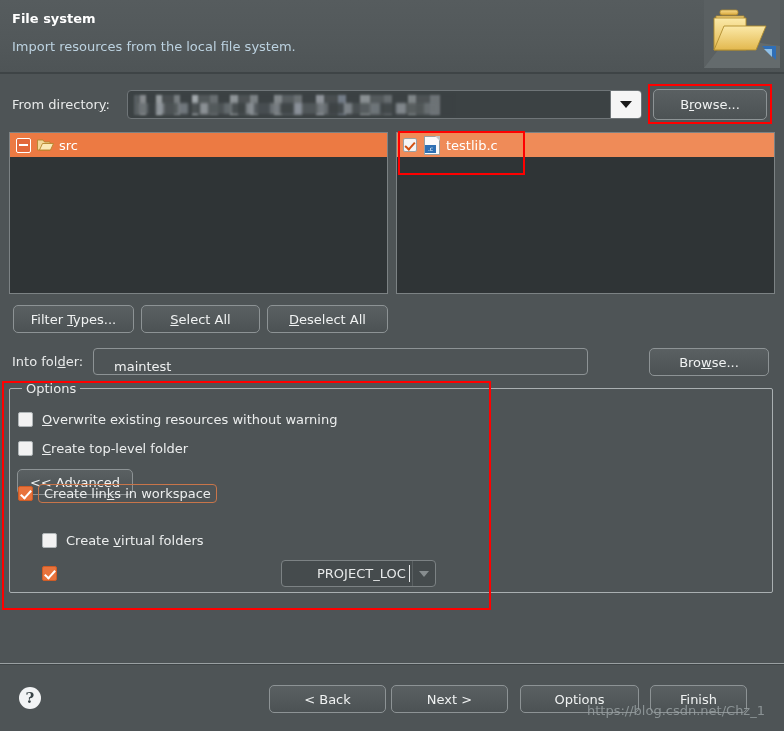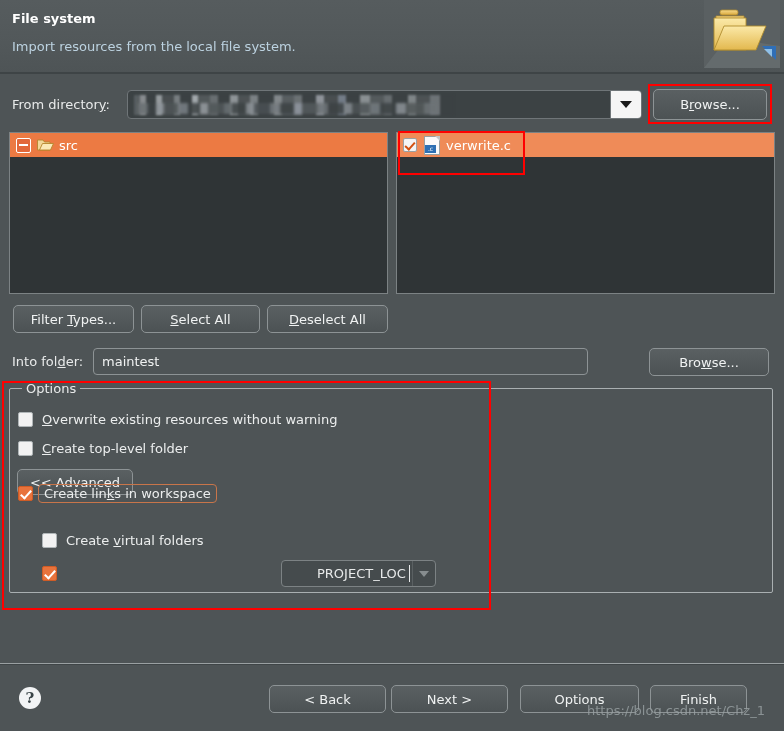--- a/index.html
+++ b/index.html
@@ -186,22 +186,22 @@
   
   .lbl-into-folder { position: absolute; left: 12px; top: 354px; font-size: 13px; }
   .input-into-folder {
     position: absolute; left: 93px; top: 348px;
     width: 495px; height: 27px;
     box-sizing: border-box;
     background: #4e5456;
     border: 1px solid #8d9395;
     border-radius: 4px;
     color: #f0f2f2; font-size: 13px;
-    padding: 0 8px;
-    display: flex; align-items: center;
+    padding: 0 20px;
+    display: flex; align-items: flex-end;
   }
   .btn-browse-folder { position: absolute; left: 649px; top: 348px; width: 120px; height: 28px; }
 
   
   .group-options {
     position: absolute; left: 9px; top: 388px;
     width: 764px; height: 205px;
     box-sizing: border-box;
     border: 1px solid #a9afb1;
     border-radius: 2px;
@@ -364,21 +364,21 @@
   </div>
 </div>
 
 <div class="tree tree-right">
   <div class="tree-row sel2">
     <div class="cb-tree checked"></div>
     <div class="icon-cfile">
       <div class="corner"></div>
       <div class="ctag">.c</div>
     </div>
-    <span>verwrite.c</span>
+    <span>testlib.c</span>
   </div>
 </div>
 
 <div class="btn btn-filter-types">
   <span>Filter <u>T</u>ypes...</span>
 </div>
 <div class="btn btn-select-all">
   <span><u>S</u>elect All</span>
 </div>
 <div class="btn btn-deselect-all">

